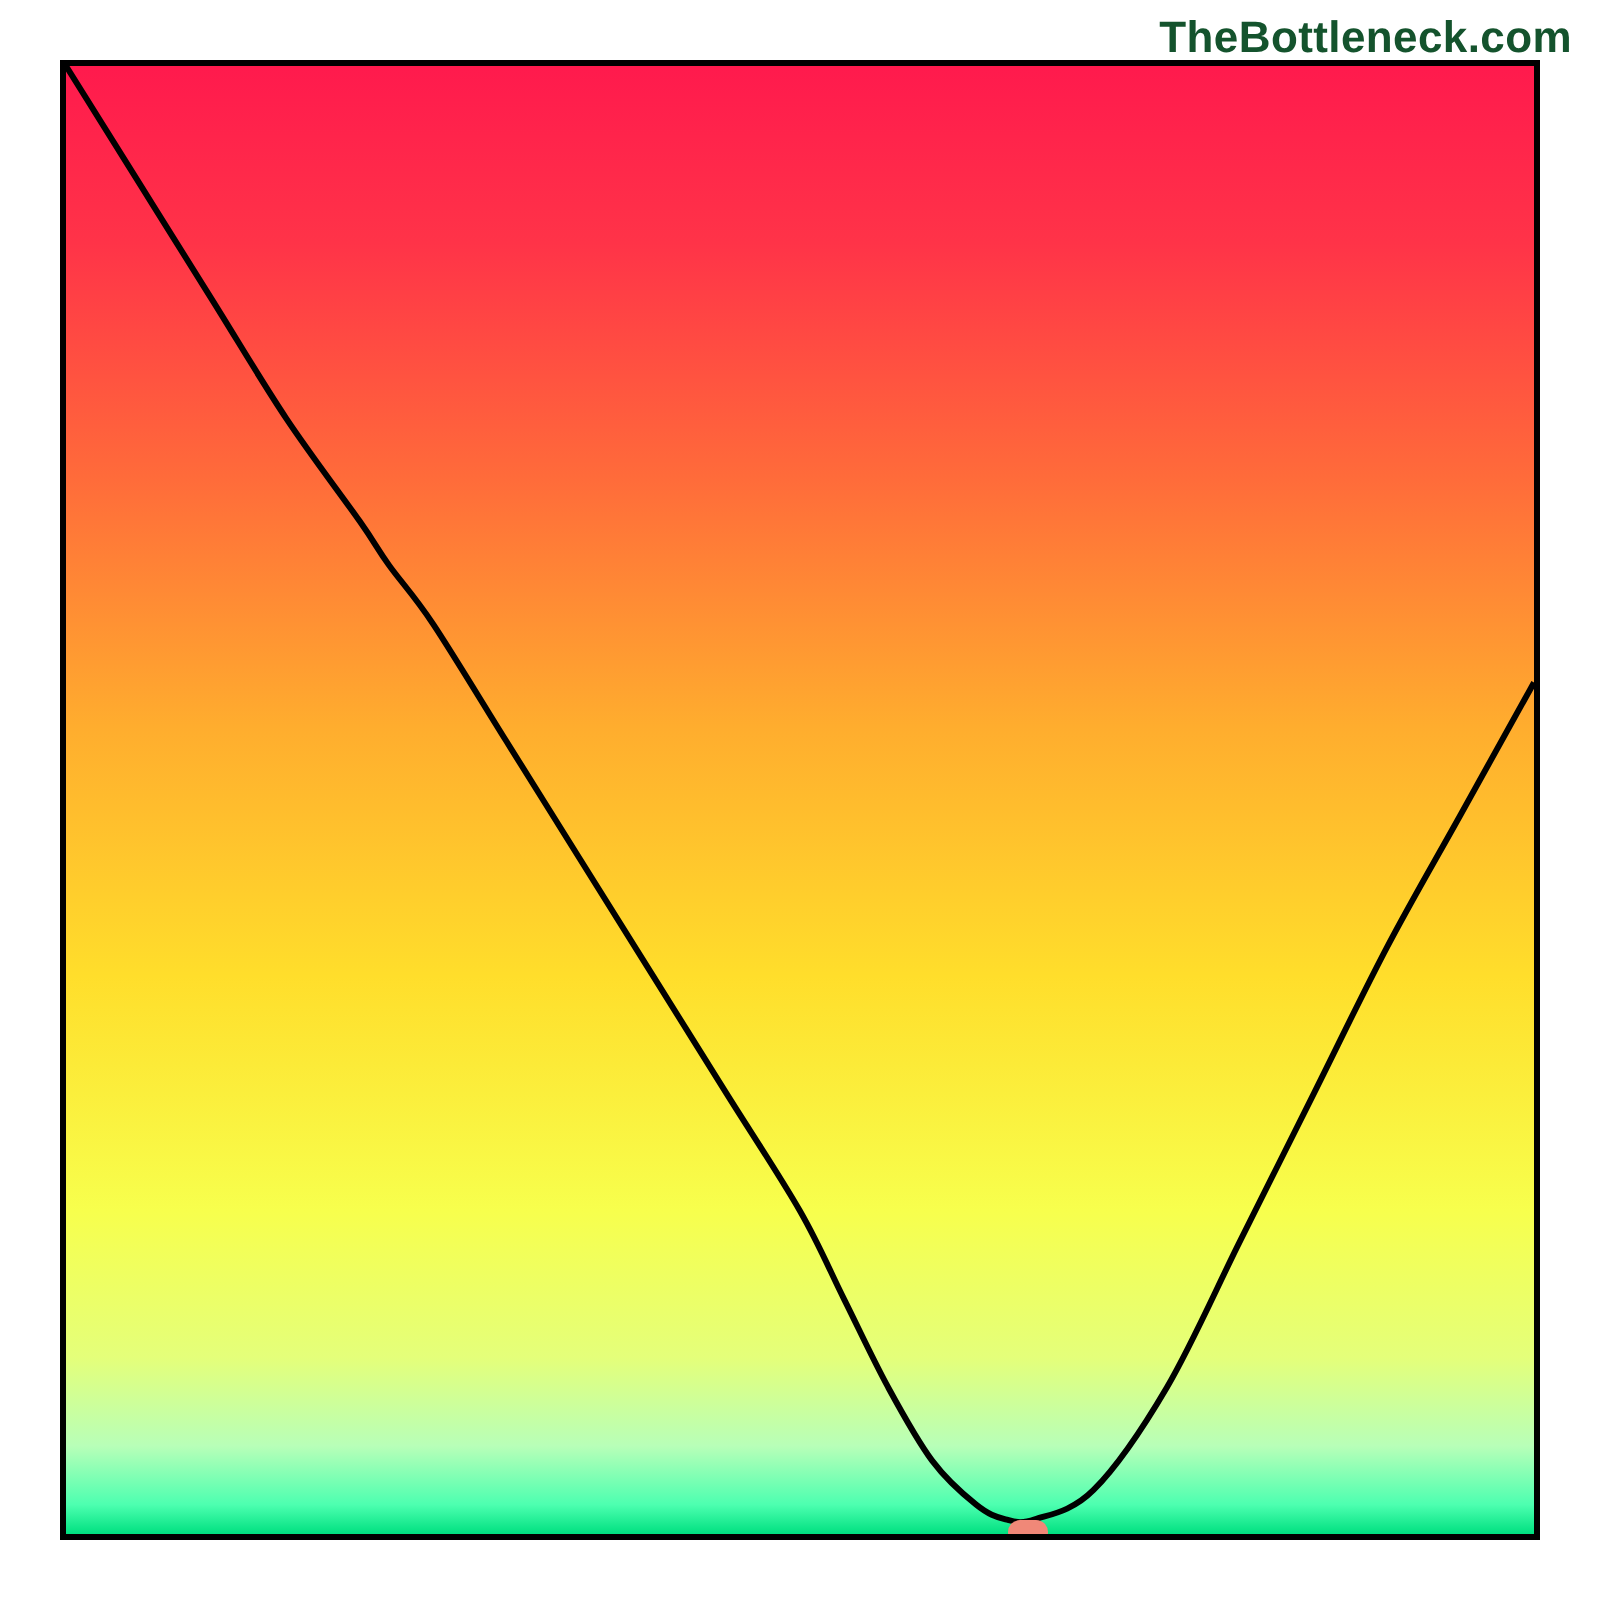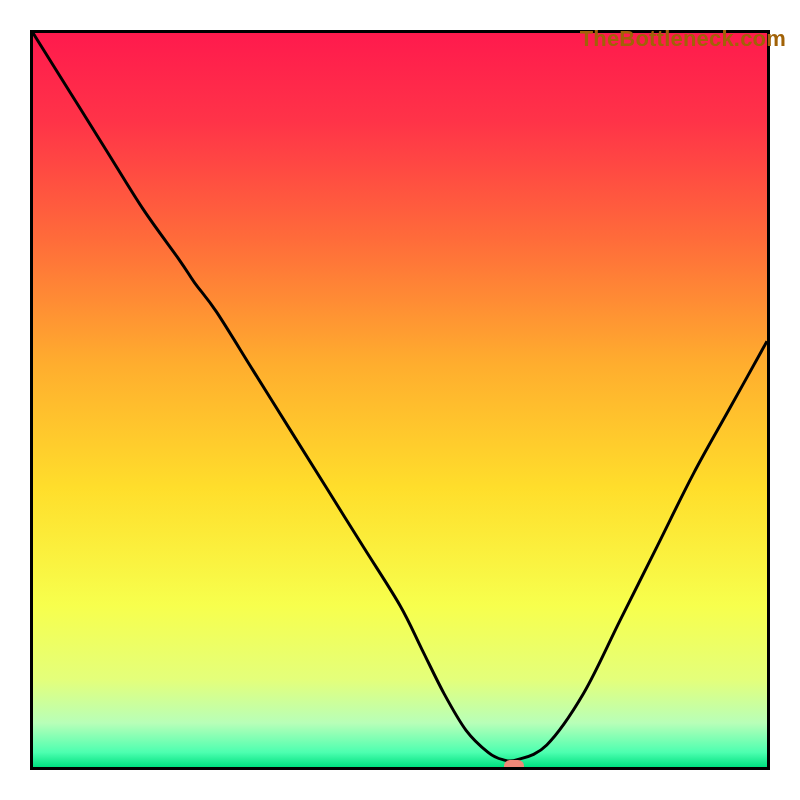--- a/index.html
+++ b/index.html
@@ -9,24 +9,23 @@
     width: 800px;
     height: 800px;
   }
   .watermark {
     position: absolute;
     top: 6px;
     right: 14px;
     font-family: Arial, sans-serif;
     font-size: 22px;
     font-weight: bold;
-    color: #a16207;
+    color: #14532d;
     letter-spacing: 0.2px;
     z-index: 10;
-    margin-top: 20px;
   }
   .plot-border {
     position: absolute;
     left: 30px;
     top: 30px;
     width: 740px;
     height: 740px;
     border: 3px solid #000;
     overflow: hidden;
   }

